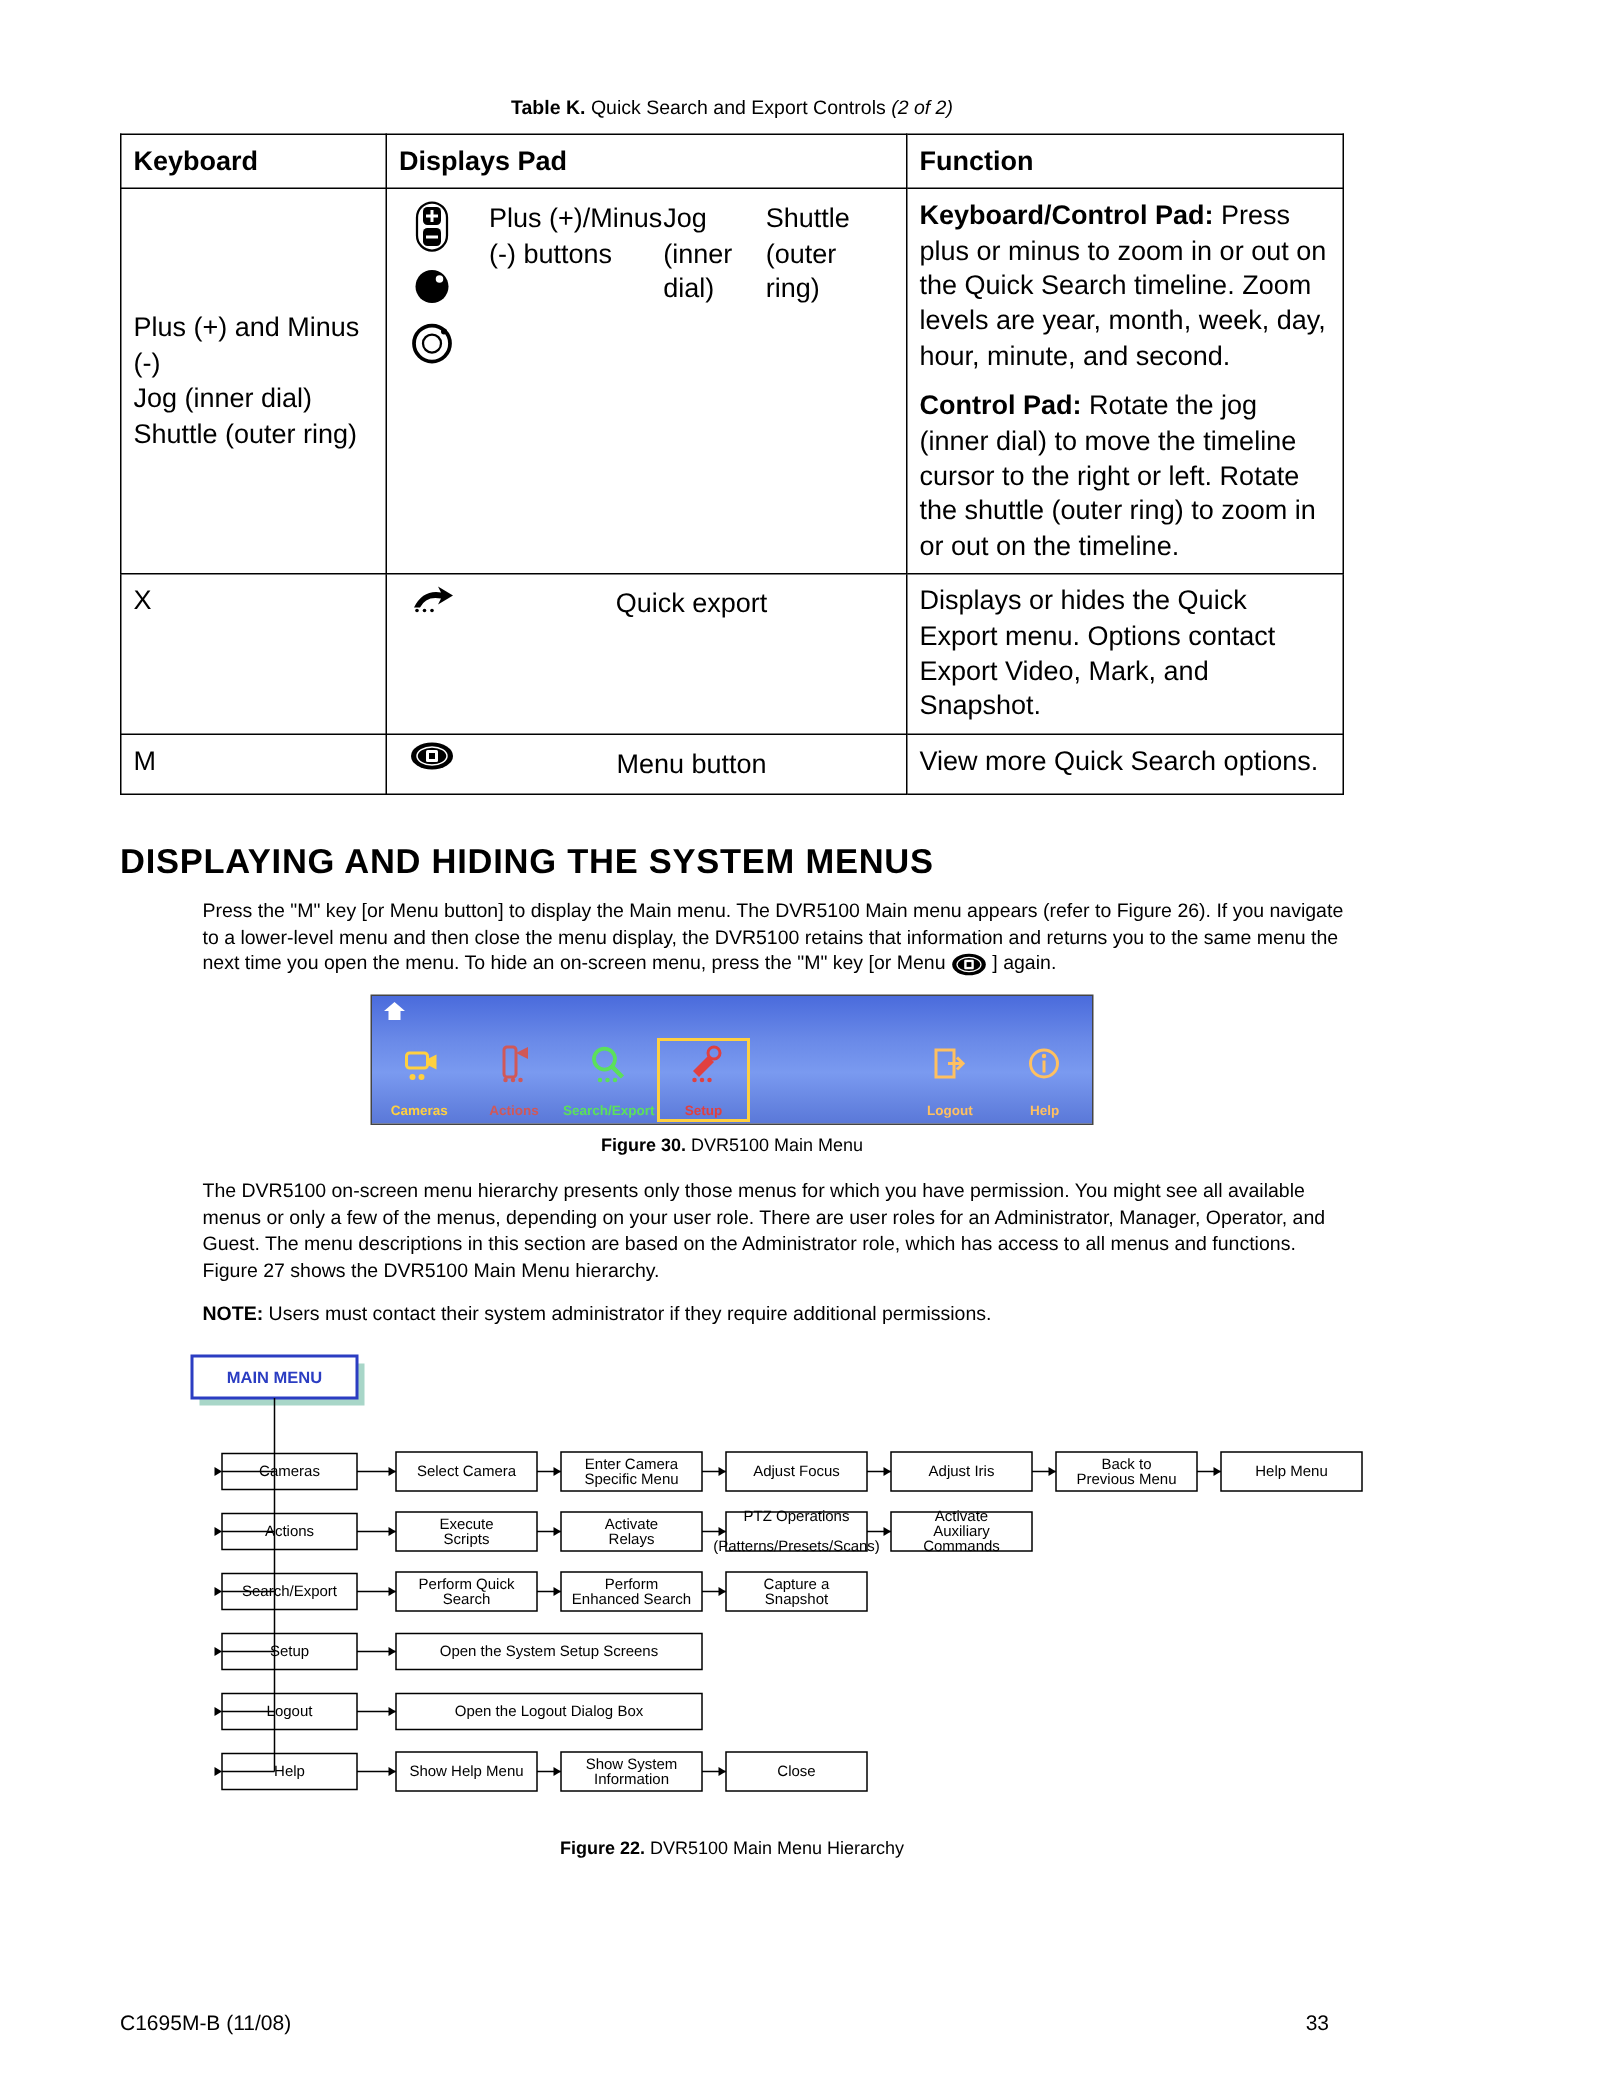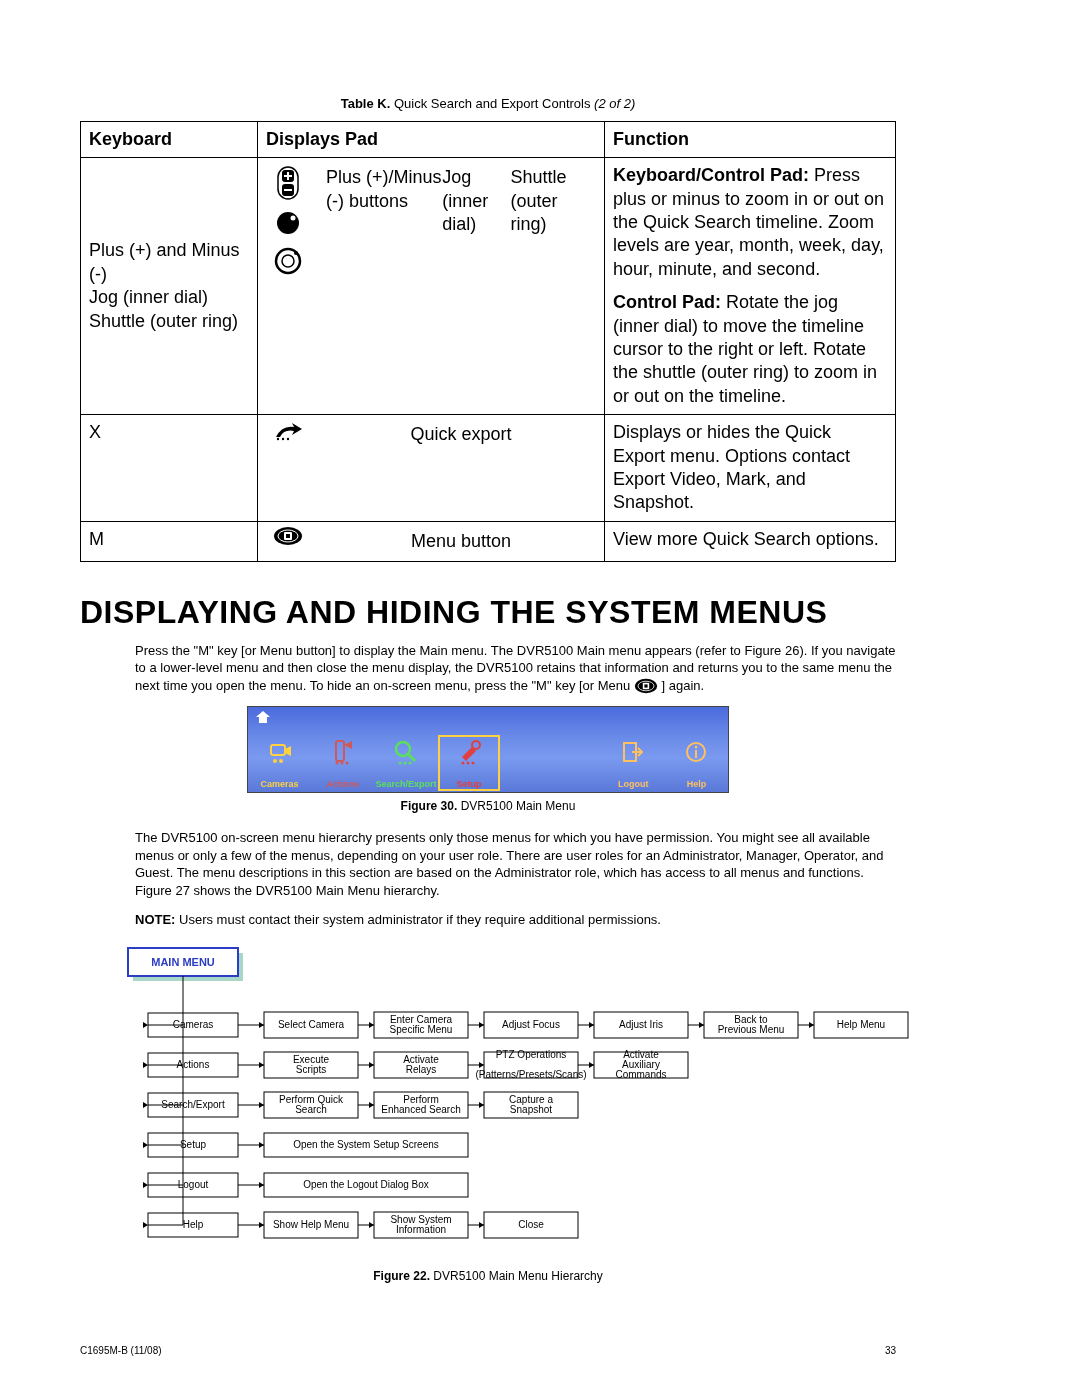--- a/index.html
+++ b/index.html
@@ -1,48 +1,48 @@
 <!DOCTYPE html>
 <html><head>
 <meta charset="utf-8">
 <style>
 body { margin: 0; padding: 0; font-family: Arial, Helvetica, sans-serif; background: #fff; color: #000; }
-.page { width: 976px; height: 1397px; position: relative; box-sizing: border-box; padding: 96px 80px 40px 80px; font-size: 13px; line-height: 1.3; }
+.page { width: 976px; height: 1397px; position: relative; box-sizing: border-box; padding: 64px 80px 40px 80px; font-size: 13px; line-height: 1.3; }
 .caption { text-align: center; font-size: 13px; margin-bottom: 8px; }
 .caption b { font-weight: bold; }
 .caption i { font-style: italic; }
 table.controls { width: 100%; border-collapse: collapse; font-size: 18px; }
 table.controls th, table.controls td { border: 1px solid #000; padding: 6px 8px; vertical-align: top; text-align: left; }
 table.controls th { font-weight: bold; }
 .cp-cell { padding: 0 !important; }
 .cp-flex { display: flex; }
 .cp-icons { width: 60px; display: flex; flex-direction: column; align-items: center; padding: 8px 0; gap: 10px; }
 .cp-labels { flex: 1; padding: 8px; display: flex; flex-direction: row; justify-content: space-around; }
-.h1 { font-family: Arial, Helvetica, sans-serif; font-weight: bold; font-size: 32px; letter-spacing: 0.5px; margin: 30px 0 8px 0; }
+.h1 { font-family: Arial, Helvetica, sans-serif; font-weight: bold; font-size: 23px; letter-spacing: 0.5px; margin: 30px 0 8px 0; }
 .body-text { margin: 0 0 12px 55px; font-size: 13px; line-height: 1.35; }
 .menu-strip { width: 480px; height: 85px; margin: 10px auto 6px auto; background: linear-gradient(180deg,#4a6bdc 0%, #6a8ae8 35%, #7a9af0 60%, #5a78d8 100%); position: relative; border: 1px solid #444; }
 .menu-strip .home { position: absolute; top: 4px; left: 8px; color: #fff; font-size: 12px; }
 .menu-icons { position: absolute; bottom: 0; left: 0; right: 0; height: 58px; display: flex; }
 .menu-icons .m { flex: 1; text-align: center; position: relative; }
 .menu-icons .m .ic { height: 36px; display: flex; align-items: center; justify-content: center; font-size: 20px; }
 .menu-icons .m .lb { position: absolute; bottom: 2px; left: 0; right: 0; font-size: 9px; font-weight: bold; }
 .menu-icons .spacer { flex: 1.6; }
 .sel { outline: 2px solid #ffd040; outline-offset: -3px; }
 .fig-cap { text-align: center; font-size: 12px; margin: 6px 0 14px 0; }
 .fig-cap b { font-weight: bold; }
 .hierarchy { margin: 14px 0 6px 28px; }
 .hierarchy svg { display: block; }
 .node { fill: #fff; stroke: #000; stroke-width: 1; }
 .node-text { font-family: Arial, Helvetica, sans-serif; font-size: 10px; text-anchor: middle; }
 .mainmenu-box { fill: #fff; stroke: #2b3dc2; stroke-width: 2; }
 .mainmenu-shadow { fill: #a8d6c8; }
 .mainmenu-text { font-family: Arial, Helvetica, sans-serif; font-size: 11px; font-weight: bold; text-anchor: middle; fill: #2b3dc2; }
 .conn { stroke: #000; stroke-width: 1; fill: none; }
 .arrow { fill: #000; }
-.footer { position: absolute; bottom: 40px; left: 80px; right: 80px; display: flex; justify-content: space-between; font-size: 10px; }
+.footer { position: absolute; bottom: 40px; left: 80px; right: 90px; display: flex; justify-content: space-between; font-size: 14px; }
 .inline-icon { display: inline-block; vertical-align: middle; }
 svg { overflow: visible; }
 </style>
 </head>
 <body>
 
 <div class="page">
 
   <div class="caption">
     <b>Table K.</b>

